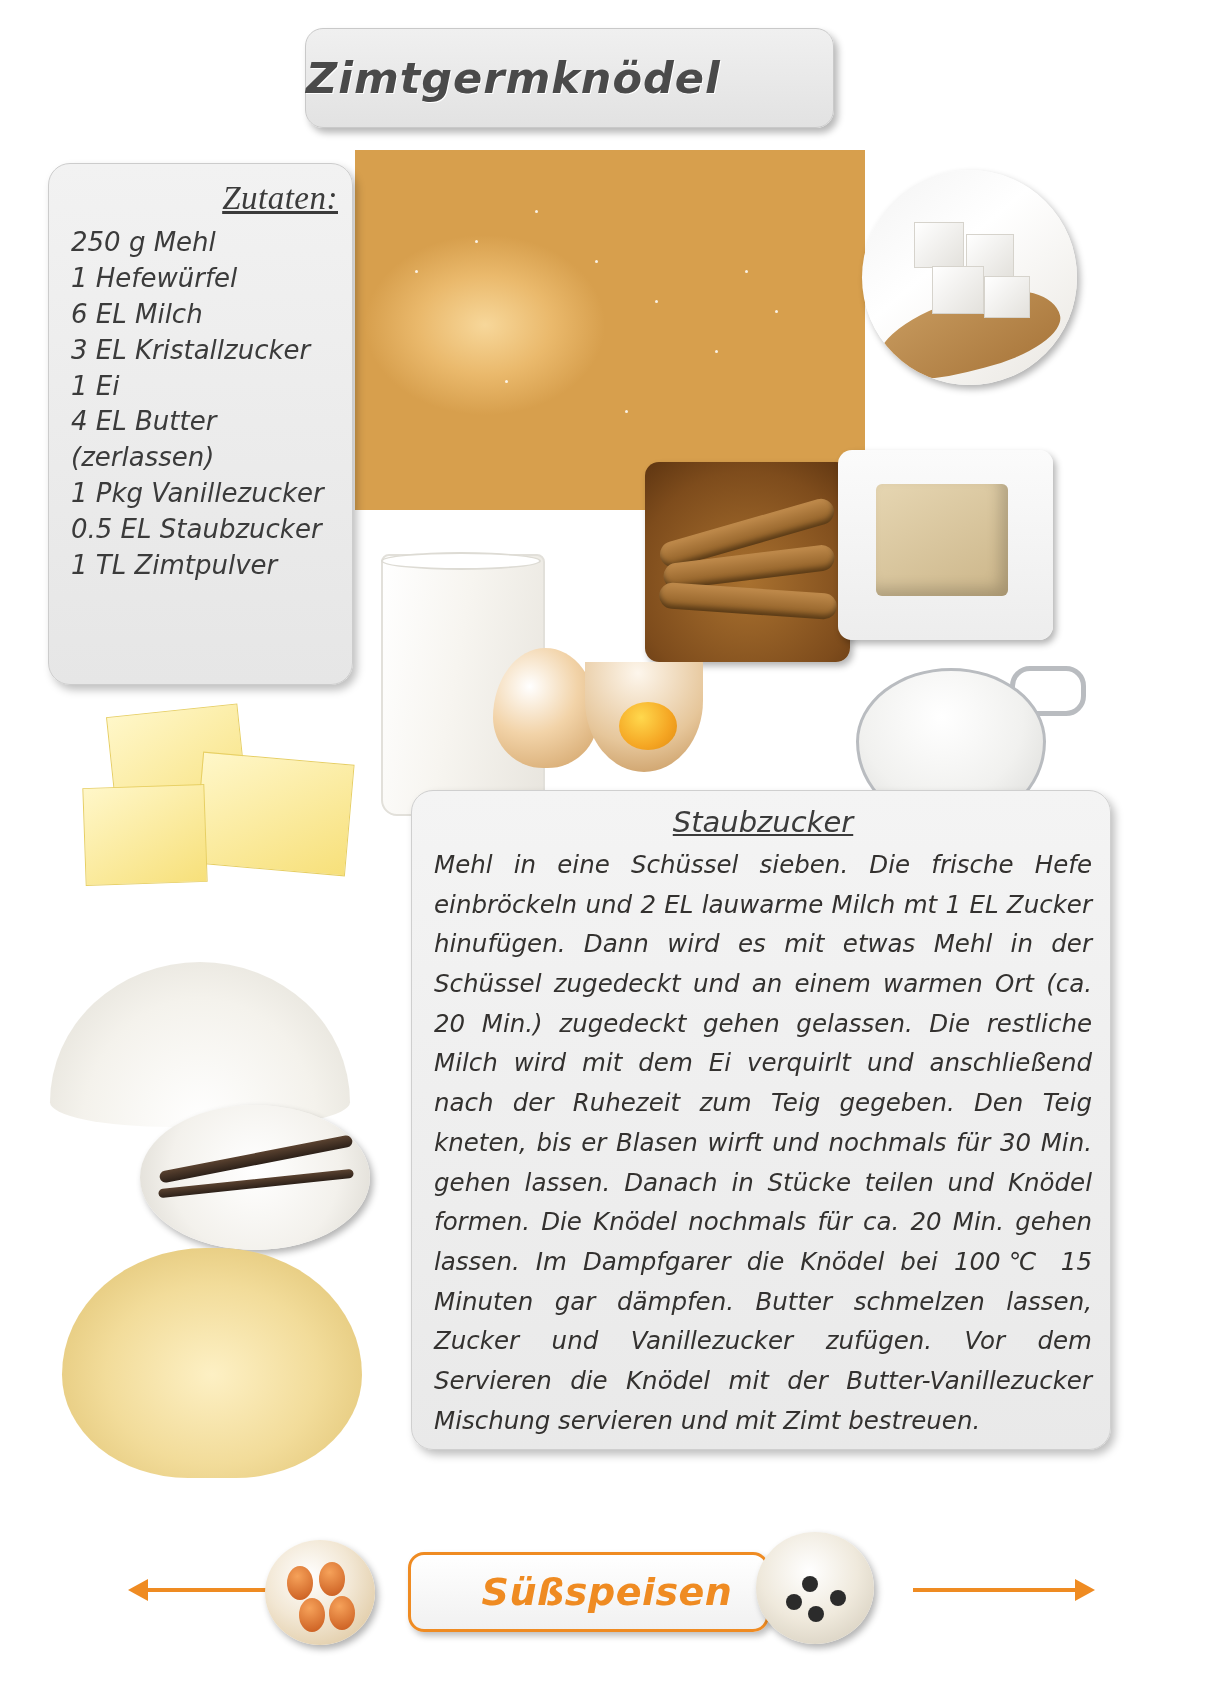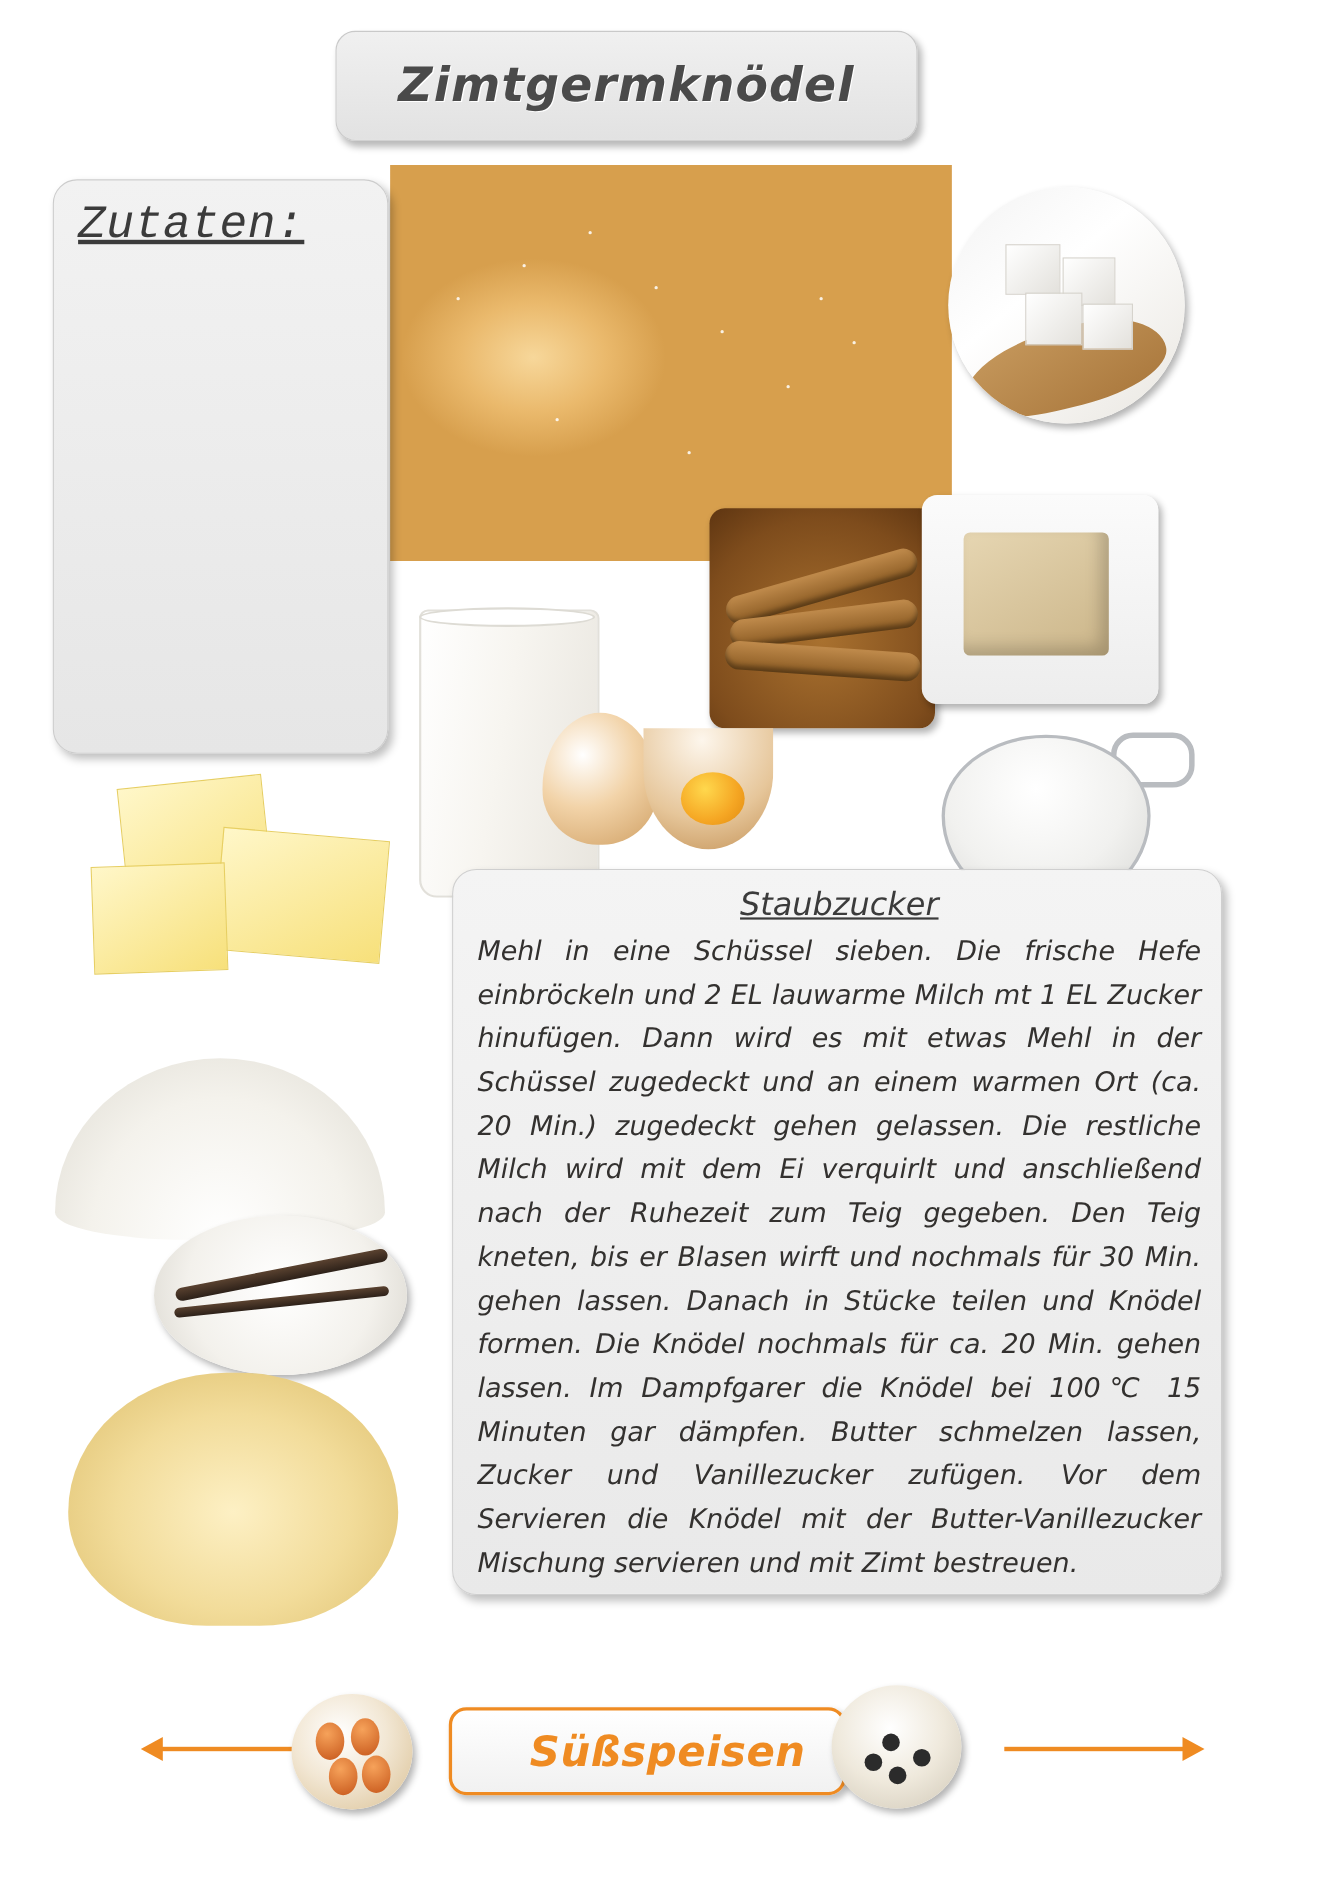--- a/index.html
+++ b/index.html
@@ -29,21 +29,20 @@
     left: 305px;
     top: 28px;
     width: 527px;
     height: 98px;
     background: linear-gradient(#f0f0f0, #e2e2e2);
     border: 1px solid #c9c9c9;
     border-radius: 18px;
     box-shadow: 4px 5px 7px rgba(0,0,0,0.28);
     display: flex;
     align-items: center;
-    justify-content: center;
   }
   .title-text {
     font-family: "DejaVu Sans", sans-serif;
     font-style: italic;
     font-weight: bold;
     font-size: 43px;
     color: #4a4a4a;
     letter-spacing: 1px;
     text-shadow: 1px 1px 0 #ffffff;
   }
@@ -56,26 +55,26 @@
     width: 305px;
     height: 522px;
     background: linear-gradient(#f2f2f2, #e6e6e6);
     border: 1px solid #cccccc;
     border-radius: 22px;
     box-shadow: 4px 5px 8px rgba(0,0,0,0.25);
     padding: 10px 14px 0 22px;
     box-sizing: border-box;
   }
   .ingredients-heading {
-    font-family: Liberation Mono, monospace;
-    font-style: italic;
-    font-size: 42px;
+    font-family: Liberation Serif, serif;
+    font-style: italic;
+    font-size: 33px;
     color: #3b3b3b;
     text-decoration: underline;
-    text-align: left;
+    text-align: right;
     margin: 6px 0 8px 0;
     letter-spacing: 0.5px;
   }
   .ingredients-list {
     list-style: none;
     margin: 0;
     padding: 0;
   }
   .ingredients-list li {
     font-family: "DejaVu Sans", sans-serif;
@@ -439,20 +438,32 @@
 
   <div class="photo p-vanilla shadow">
     <div class="pod"></div>
     <div class="pod pod2"></div>
   </div>
 
   <div class="photo p-knoedel"></div>
 
   <div class="ingredients-card">
     <div class="ingredients-heading">Zutaten:</div>
+    <ul class="ingredients-list">
+      <li>250 g Mehl</li>
+      <li>1 Hefewürfel</li>
+      <li>6 EL Milch</li>
+      <li>3 EL Kristallzucker</li>
+      <li>1 Ei</li>
+      <li>4 EL Butter
+(zerlassen)</li>
+      <li>1 Pkg Vanillezucker</li>
+      <li>0.5 EL Staubzucker</li>
+      <li>1 TL Zimtpulver</li>
+    </ul>
   </div>
 
   <div class="prep-card">
     <div class="prep-heading">Staubzucker</div>
     <div class="prep-body">Mehl in eine Schüssel sieben. Die frische Hefe einbröckeln und 2 EL lauwarme Milch mt 1 EL Zucker hinufügen.  Dann wird es mit etwas Mehl in der Schüssel zugedeckt und an einem warmen Ort (ca. 20 Min.) zugedeckt gehen gelassen. Die restliche Milch wird mit dem Ei verquirlt und anschließend nach der Ruhezeit zum Teig gegeben. Den Teig kneten, bis er Blasen wirft und nochmals für 30 Min. gehen lassen. Danach in Stücke teilen und Knödel formen. Die Knödel nochmals für ca. 20 Min. gehen lassen. Im Dampfgarer die Knödel bei 100℃ 15 Minuten gar dämpfen. Butter schmelzen lassen, Zucker und Vanillezucker zufügen. Vor dem Servieren die Knödel mit der Butter-Vanillezucker Mischung servieren und mit Zimt bestreuen.</div>
   </div>
 
   <div class="arrow-left">
     <div class="arrow-bar"></div>
     <div class="arrow-head"></div>

